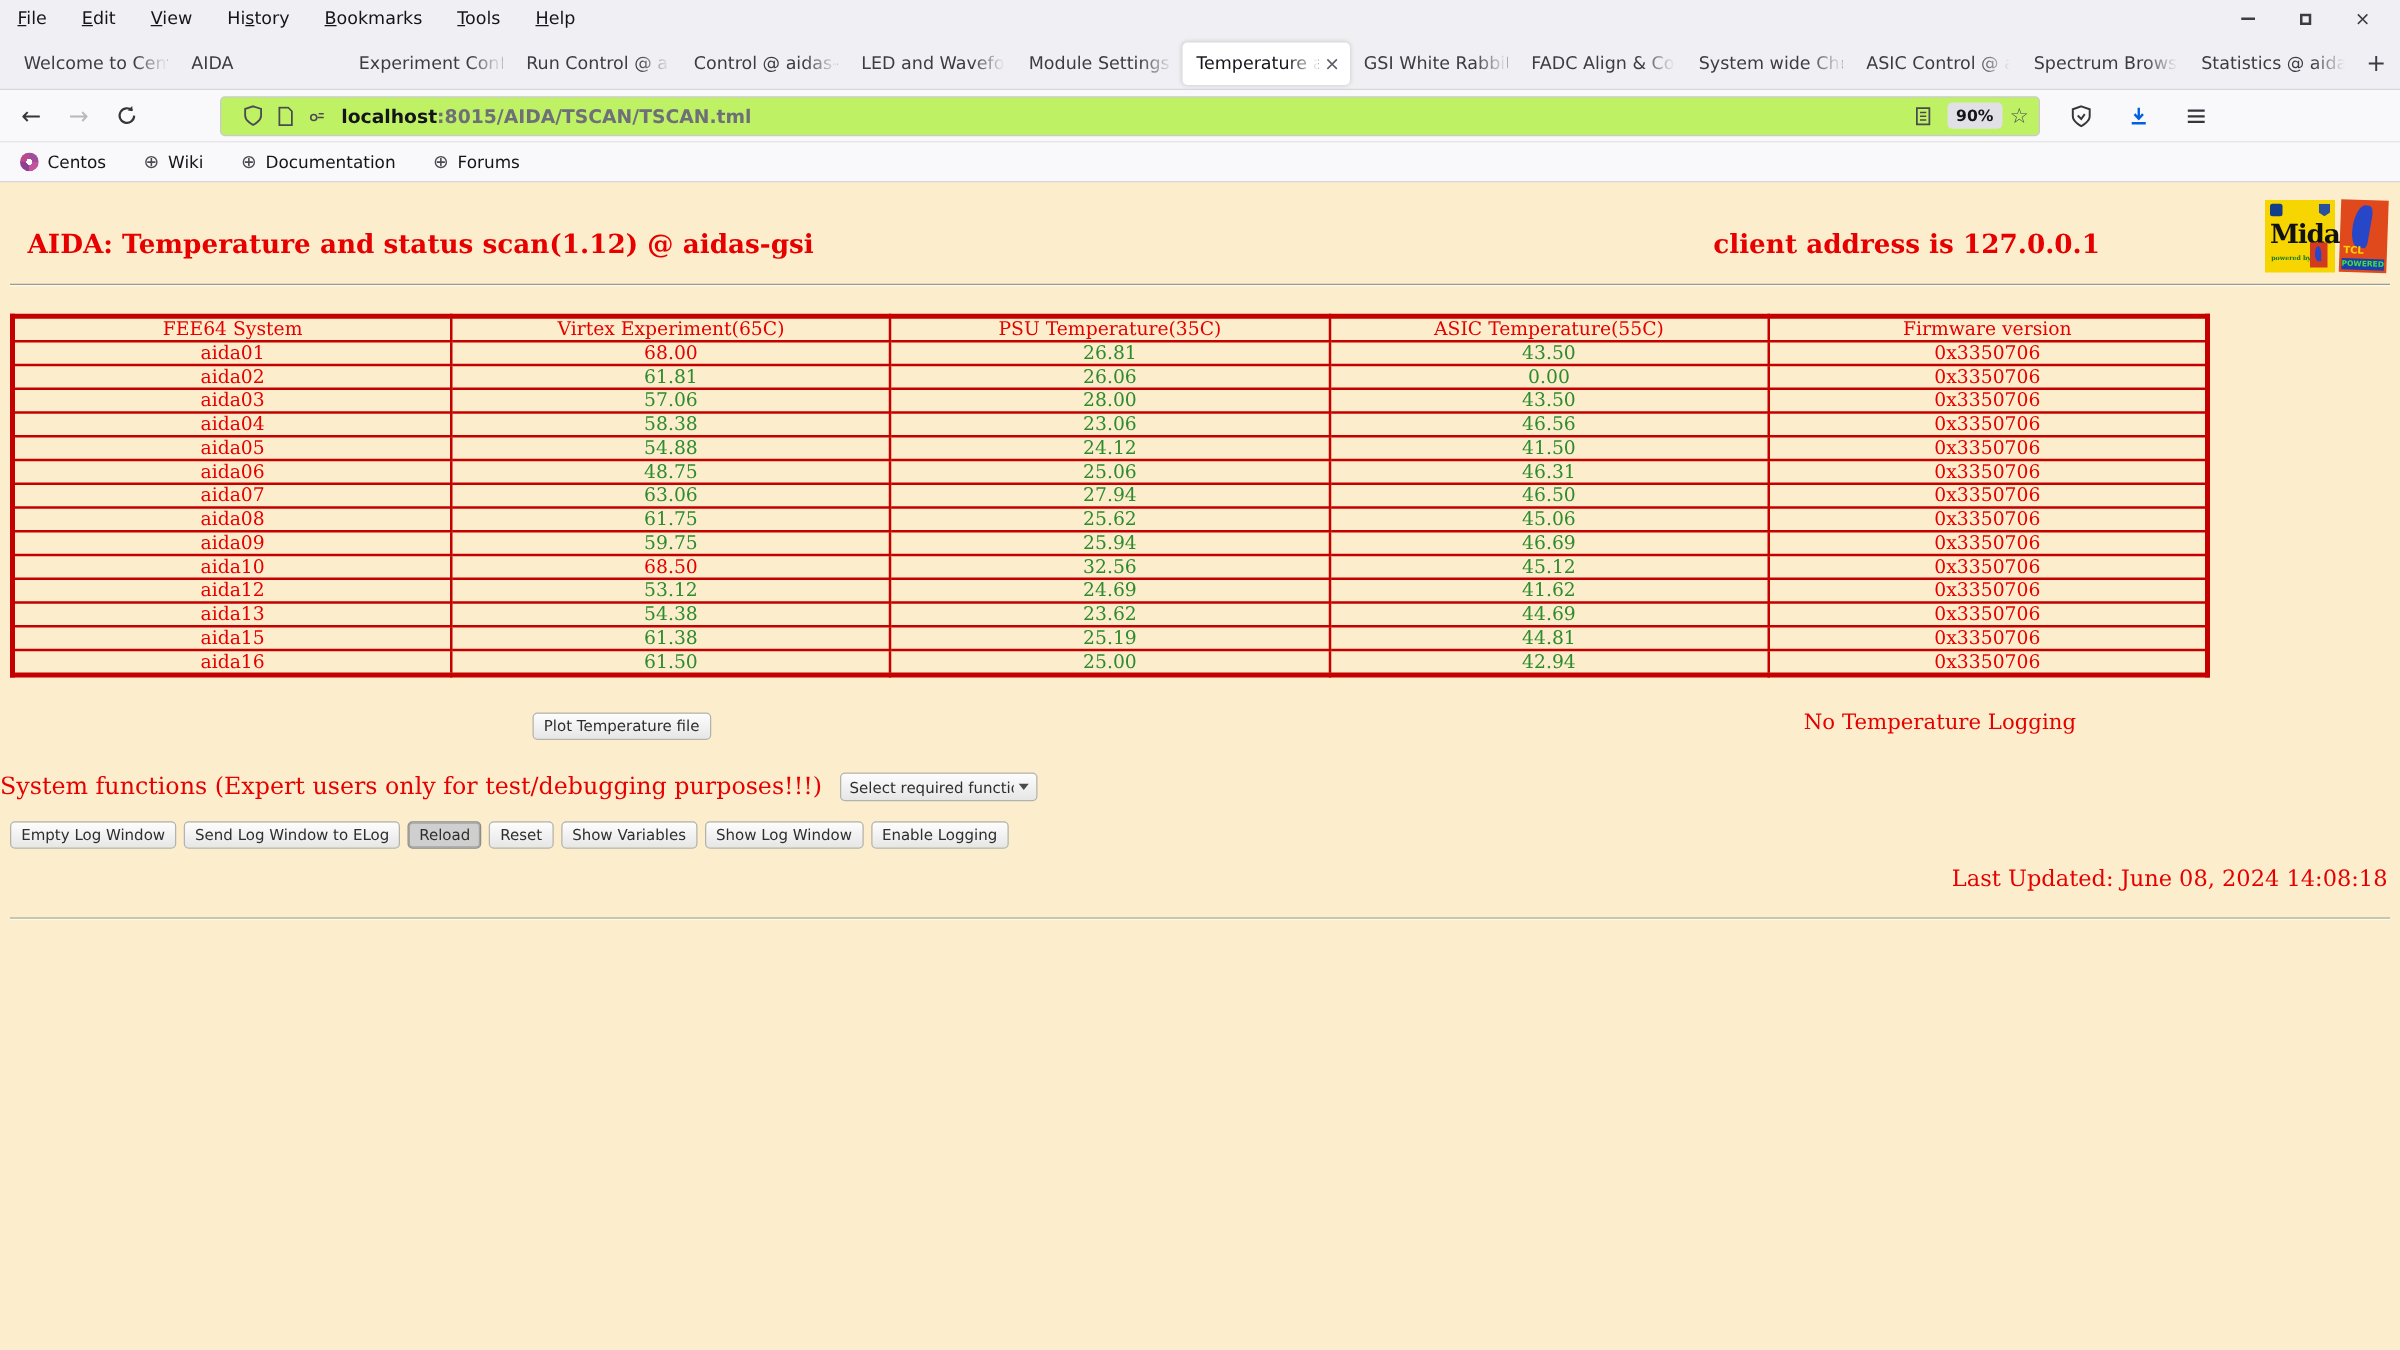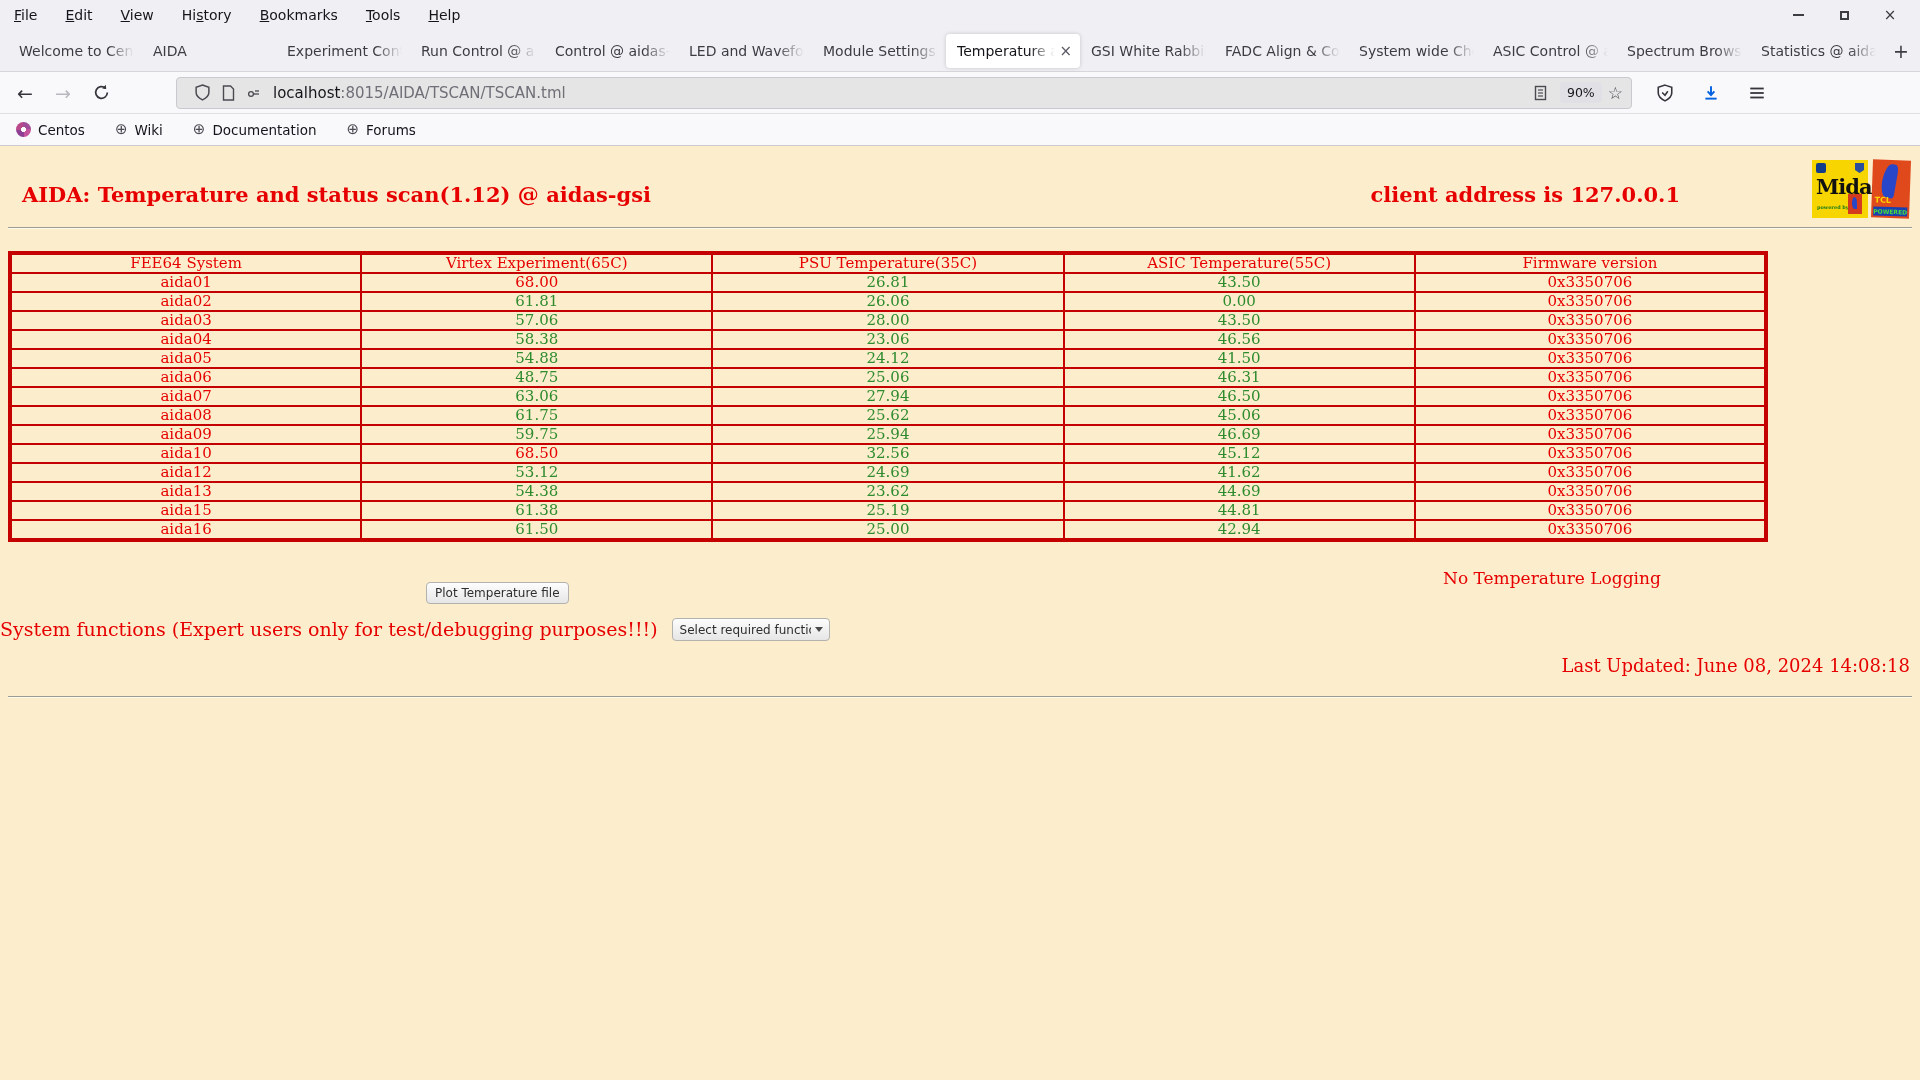--- a/index.html
+++ b/index.html
@@ -22,21 +22,21 @@
   .tab .label::after { content:""; position:absolute; right:0; top:0; bottom:0; width:26px; background:linear-gradient(to right, rgba(240,240,244,0), #f0f0f4); }
   .tab.active { background:#fff; box-shadow:0 0 4px rgba(0,0,0,.18); color:#15141a; }
   .tab.active .label::after { background:linear-gradient(to right, rgba(255,255,255,0), #fff); }
   .tab-close { font-size:15px; color:#5b5b66; margin-left:4px; line-height:1; }
   .new-tab-btn { width:34px; height:34px; margin-bottom:3px; display:flex; align-items:center; justify-content:center; font-size:19px; color:#3c3c43; }
 
   .navbar { height:42px; background:#f9f9fb; display:flex; align-items:center; border-bottom:1px solid #e0e0e4; }
   .nav-icon { width:34px; height:32px; display:flex; align-items:center; justify-content:center; font-size:19px; color:#35353c; }
   .nav-icon.disabled { color:#b8b8bf; }
   .navbar .nav-group { display:flex; margin-left:8px; gap:4px; }
-  .urlbar { position:relative; margin-left:58px; width:1456px; height:32px; background:#e5e5e5; border:1px solid #c9c9cf; border-radius:4px; display:flex; align-items:center; padding:0 8px 0 12px; }
+  .urlbar { position:relative; margin-left:58px; width:1456px; height:32px; background:#bef264; border:1px solid #c9c9cf; border-radius:4px; display:flex; align-items:center; padding:0 8px 0 12px;font-weight:bold; }
   .urlbar .uicon { display:flex; align-items:center; justify-content:center; width:26px; height:26px; color:#4a4a52; }
   .url-text { flex:1; font-size:15px; margin-left:6px; white-space:nowrap; overflow:hidden; }
   .url-text .host { color:#15141a; }
   .url-text .path { color:#6f6f78; }
   .zoom-badge { background:#e0e0e6; border-radius:4px; font-size:12.5px; color:#15141a; padding:3px 7px; margin:0 6px; }
   .star { font-size:17px; color:#4a4a52; }
   .nav-right { display:flex; align-items:center; gap:12px; margin-left:16px; }
 
   .bookmarksbar { height:32px; background:#f9f9fb; display:flex; align-items:center; padding-left:16px; gap:30px; border-bottom:1px solid #ccccd0; }
   .bookmark { display:flex; align-items:center; gap:7px; font-size:13.5px; color:#15141a; }
@@ -70,21 +70,21 @@
   .temp-table td, .temp-table th { border:2px solid #c40000; height:17px; line-height:17px; text-align:center; font-size:15px; font-weight:normal; padding:0; overflow:hidden; }
   .temp-table th { color:#e60000; }
   .red-val { color:#e60000; }
   .green-val { color:#2e8b2e; }
 
   .gtk-btn { font-family:"DejaVu Sans","Liberation Sans",sans-serif; font-size:12px; color:#2e2e2e;
      background:linear-gradient(#fdfdfd,#e6e6e6); border:1px solid #b2b2ae; border-radius:4px; padding:3px 8px; white-space:nowrap; }
   .gtk-btn.pressed { background:#cfcfcf; border-color:#8c8c89; box-shadow:inset 0 0 0 1px #a5a5a2; }
 
   .row-plot { position:relative; margin-top:24px; height:24px; }
-  .plot-btn { position:absolute; left:426px; top:16px; }
+  .plot-btn { position:absolute; left:426px; top:4px; }
   .logging-status { position:absolute; left:1443px; top:2px; font-size:17px; }
 
   .row-sysfunc { margin-top:28px; display:flex; }
   .sysfunc-label { font-size:19px; }
   .func-select-wrap { position:relative; margin-left:14px; }
   .func-select { font-family:"DejaVu Sans",sans-serif; font-size:12px; color:#2e2e2e; width:158px; height:23px;
      background:linear-gradient(#fdfdfd,#e6e6e6); border:1px solid #b2b2ae; border-radius:4px; padding:0 18px 0 7px;
      appearance:none; -webkit-appearance:none; }
   .func-select-wrap::after { content:""; position:absolute; right:7px; top:9px; border-left:4px solid rgba(0,0,0,0); border-right:4px solid rgba(0,0,0,0); border-top:5px solid #4a4a4a; pointer-events:none; }
 
@@ -397,18 +397,27 @@
 
     <div class="row-sysfunc">
       <span class="sysfunc-label">System functions (Expert users only for test/debugging purposes!!!)</span>
       <span class="func-select-wrap">
         <select class="func-select">
           <option>Select required function</option>
         </select>
       </span>
     </div>
 
+    <div class="row-buttons" id="action-buttons">
+        <button class="gtk-btn">Empty Log Window</button>
+        <button class="gtk-btn">Send Log Window to ELog</button>
+        <button class="gtk-btn pressed">Reload</button>
+        <button class="gtk-btn">Reset</button>
+        <button class="gtk-btn">Show Variables</button>
+        <button class="gtk-btn">Show Log Window</button>
+        <button class="gtk-btn">Enable Logging</button>
+      </div>
 
     <div class="last-updated">Last Updated: June 08, 2024 14:08:18</div>
 
     <hr class="rule">
   </div>
 </div>
 
 </body></html>

